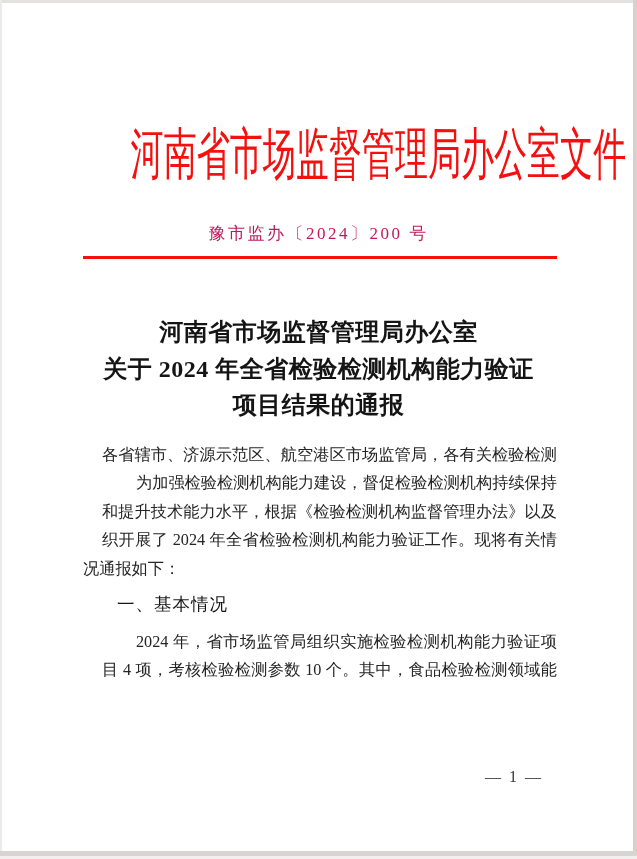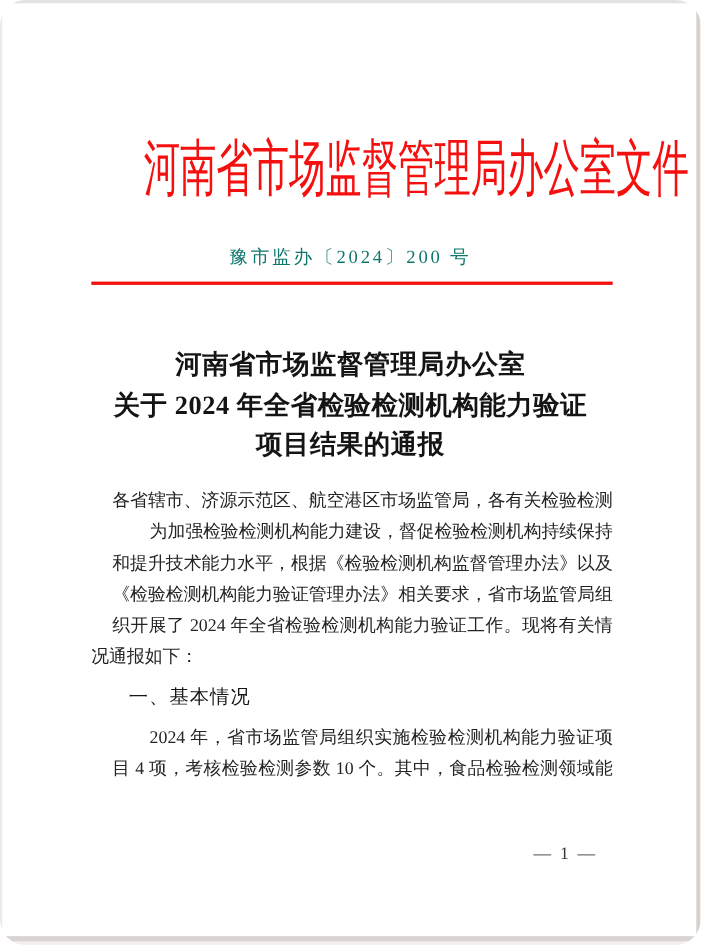--- a/index.html
+++ b/index.html
@@ -6,21 +6,20 @@
   * { box-sizing: border-box; }
   html, body { margin: 0; padding: 0; background: #ffffff; }
   .page {
     position: relative;
     width: 637px;
     height: 859px;
     background: #ffffff;
     overflow: hidden;
     font-family: "Liberation Serif", "DejaVu Serif", serif;
     color: var(--ink);
-    border-radius: 23px;
   }
   
   .edge { position: absolute; }
   .edge-top    { top: 0; left: 0; width: 637px; height: 3px;  background: #e3e2e0; }
   .edge-left   { top: 0; left: 0; width: 2px;   height: 859px; background: #ebebea; }
   .edge-right  { top: 0; right: 0; width: 4px;  height: 859px; background: #d8d0c9; }
   .edge-bottom { left: 0; bottom: 3px; width: 637px; height: 5px; background: #d9d4d1; }
   .edge-bottom2{ left: 0; bottom: 0; width: 637px; height: 3px; background: #f1f0ef; }
 
   .org-title {
@@ -34,21 +33,21 @@
     transform: scaleX(0.59);
     transform-origin: 50% 50%;
     letter-spacing: 0;
   }
   .doc-number {
     position: absolute;
     top: 222px; left: 0; width: 637px;
     text-align: center;
     font-size: 17px;
     letter-spacing: 2.5px;
-    color: #0f766e;
+    color: #be185d;
   }
   .red-rule {
     position: absolute;
     top: 256px; left: 83px;
     width: 474px; height: 3px;
     background: var(--accent);
   }
   .doc-title {
     position: absolute;
     top: 314px; left: 0; width: 637px;
@@ -115,21 +114,20 @@
     <div>项目结果的通报</div>
   </div>
 
   <div class="body-block">
     <div>
         <div class="line j">各省辖市、济源示范区、航空港区市场监管局，各有关检验检测</div>
       </div>
     <div>
         <div class="line j ind">为加强检验检测机构能力建设，督促检验检测机构持续保持</div>
         <div class="line j">和提升技术能力水平，根据《检验检测机构监督管理办法》以及</div>
-        <div class="line j">《检验检测机构能力验证管理办法》相关要求，省市场监管局组</div>
         <div class="line j">织开展了 2024 年全省检验检测机构能力验证工作。现将有关情</div>
         <div class="line">况通报如下：</div>
       </div>
     <div class="section-heading">一、基本情况</div>
     <div>
         <div class="line j ind">2024 年，省市场监管局组织实施检验检测机构能力验证项</div>
         <div class="line j">目 4 项，考核检验检测参数 10 个。其中，食品检验检测领域能</div>
       </div>
   </div>
 

